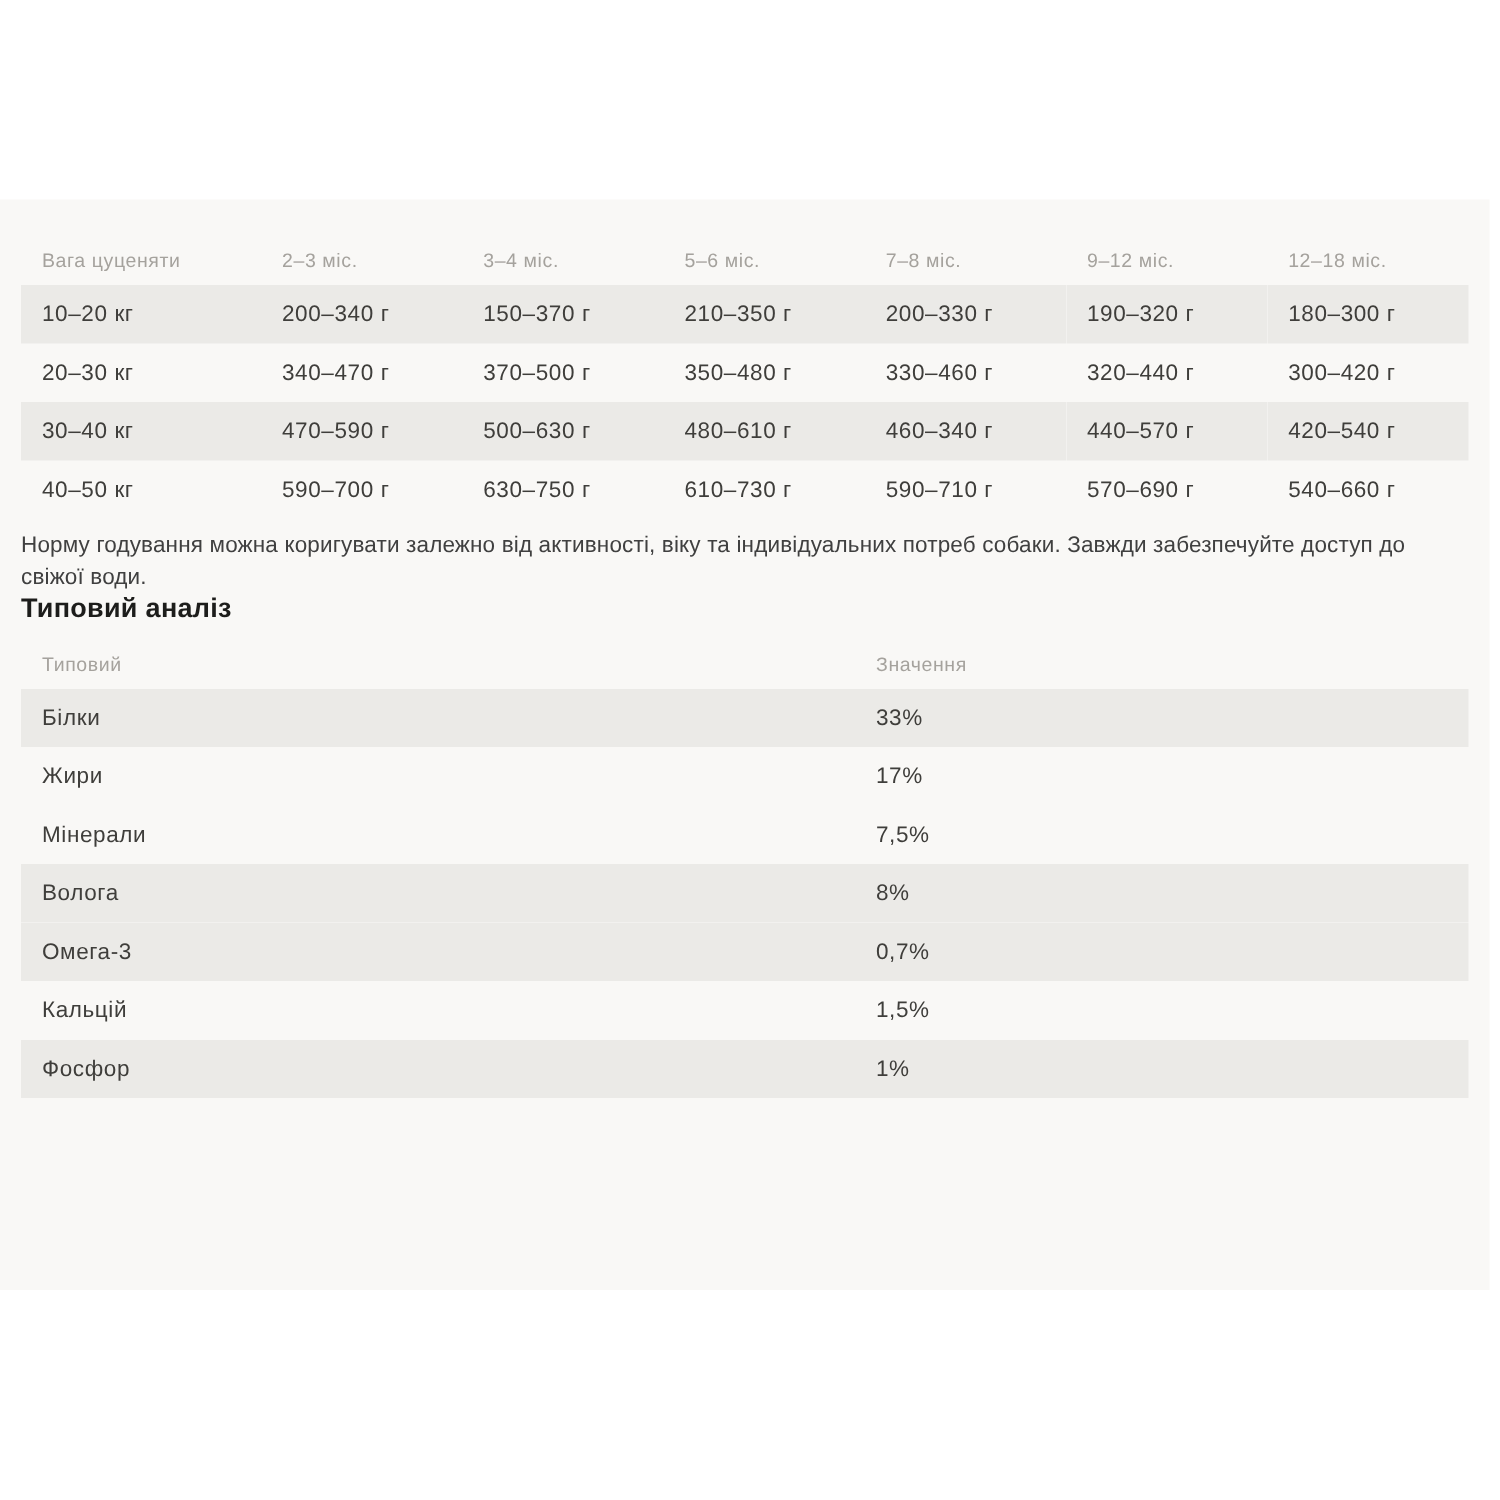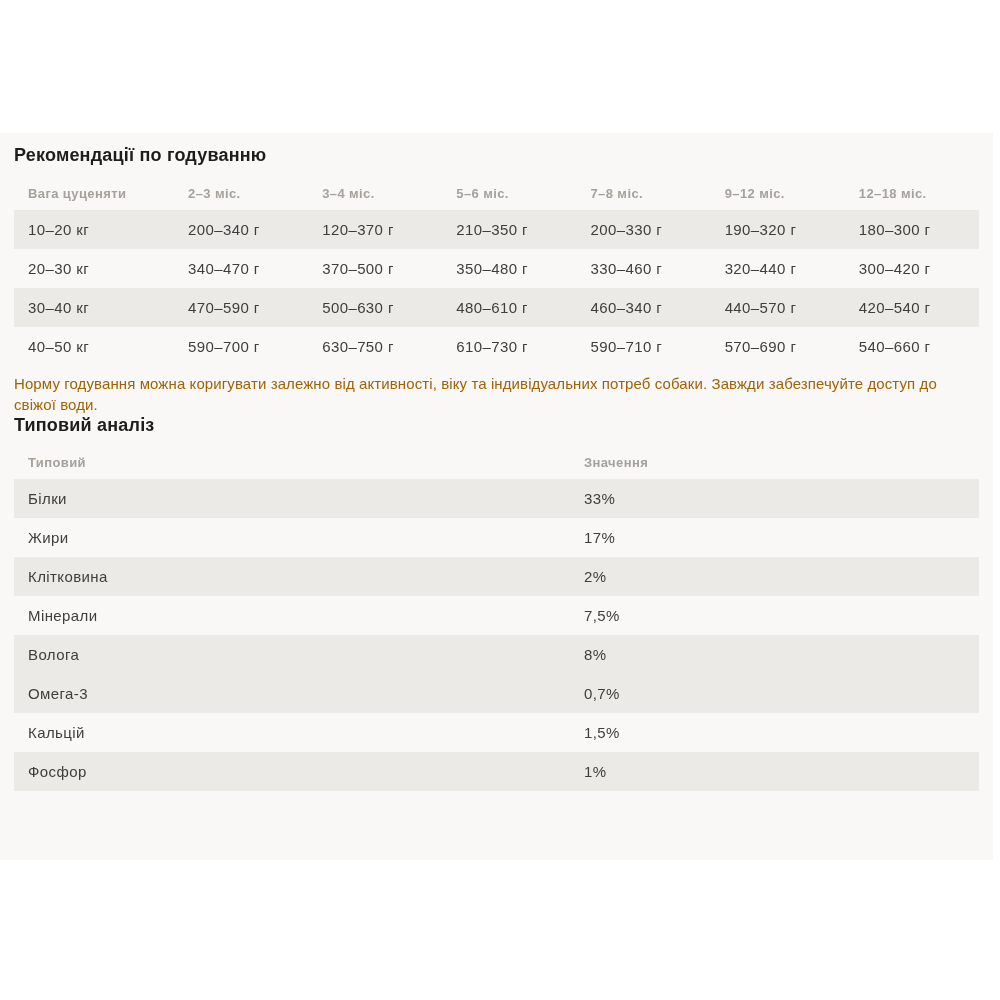--- a/index.html
+++ b/index.html
@@ -28,21 +28,21 @@
     color: #1d1d1b;
     letter-spacing: 0.2px;
   }
   table {
     width: 100%;
     border-collapse: collapse;
     table-layout: fixed;
   }
   th {
     text-align: left;
-    font-weight: bold;
+    font-weight: normal;
     color: #a5a29d;
     font-size: 13px;
     letter-spacing: 0.4px;
     padding: 0 0 0 14px;
     vertical-align: middle;
     overflow: hidden;
     white-space: nowrap;
   }
   td {
     color: #3f3e3b;
@@ -55,35 +55,34 @@
   }
   tbody tr.stripe { background: #ebeae7; margin-top: 12px; }
   .feeding-table { margin-top: 12px; }
   .feeding-table th { height: 33px; }
   .feeding-table td { height: 39px; }
   .feeding-table col.c-first { width: 160px; }
   .note {
     margin: 7px 0 0;
     font-size: 15px;
     line-height: 21px;
-    color: #a16207;
+    color: #404040;
     letter-spacing: 0.1px;
   }
   .analysis-heading { margin-top: 15px; }
   .analysis-table { margin-top: 10px; }
   .analysis-table th { height: 34px; }
   .analysis-table td { height: 39px; }
   .analysis-table col.c-first { width: 556px; }
 </style>
 </head>
 <body>
 
 <div class="section">
 
-  <h2 class="block-title">Рекомендації по годуванню</h2>
 
   <table class="feeding-table">
     <colgroup>
       <col class="c-first">
         <col>
         <col>
         <col>
         <col>
         <col>
         <col>
@@ -96,21 +95,21 @@
         <th>5–6 міс.</th>
         <th>7–8 міс.</th>
         <th>9–12 міс.</th>
         <th>12–18 міс.</th>
       </tr>
     </thead>
     <tbody>
       <tr class="stripe">
         <td>10–20 кг</td>
         <td>200–340 г</td>
-        <td>120–370 г</td>
+        <td>150–370 г</td>
         <td>210–350 г</td>
         <td>200–330 г</td>
         <td>190–320 г</td>
         <td>180–300 г</td>
       </tr>
       <tr>
         <td>20–30 кг</td>
         <td>340–470 г</td>
         <td>370–500 г</td>
         <td>350–480 г</td>
@@ -159,24 +158,20 @@
     </thead>
     <tbody>
       <tr class="stripe">
         <td>Білки</td>
         <td>33%</td>
       </tr>
       <tr>
         <td>Жири</td>
         <td>17%</td>
       </tr>
-      <tr class="stripe">
-        <td>Клітковина</td>
-        <td>2%</td>
-      </tr>
       <tr>
         <td>Мінерали</td>
         <td>7,5%</td>
       </tr>
       <tr class="stripe">
         <td>Волога</td>
         <td>8%</td>
       </tr>
       <tr class="stripe">
         <td>Омега-3</td>

